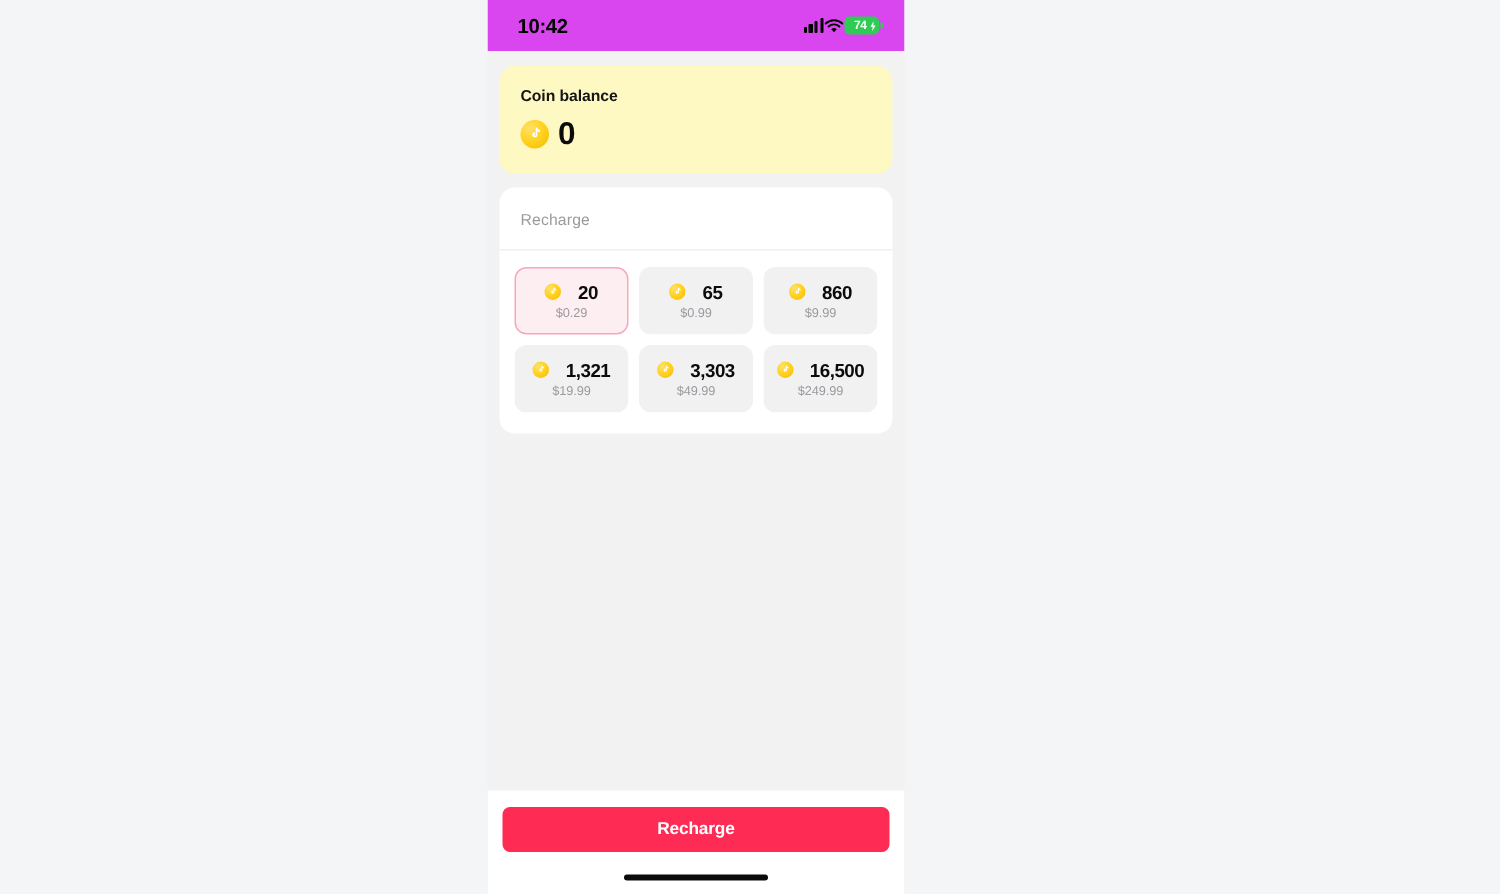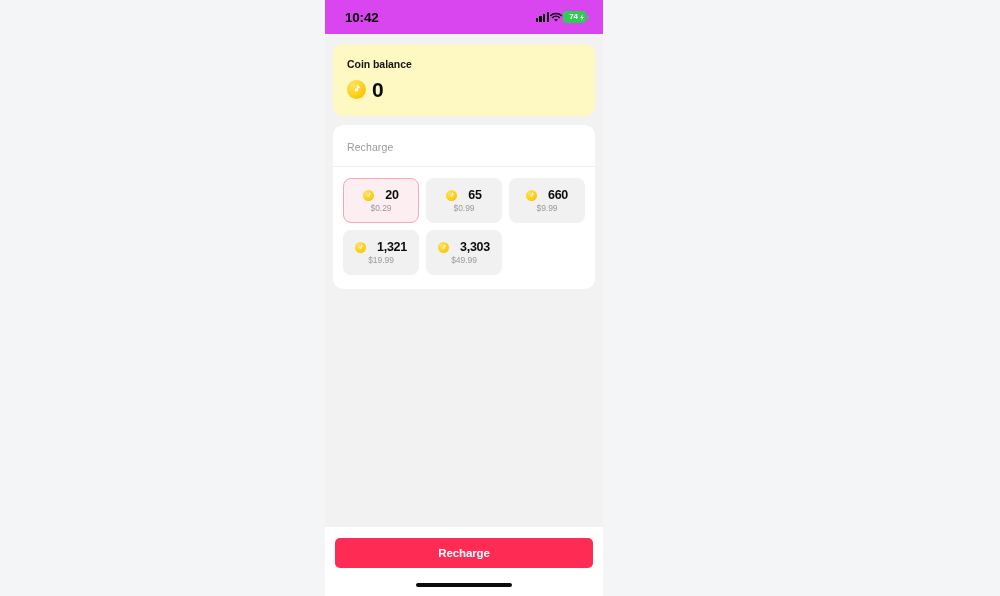--- a/index.html
+++ b/index.html
@@ -227,21 +227,21 @@
     justify-content: center;
     gap: 2px;
     cursor: pointer;
   }
   .tile.selected {
     background: #fdeef2;
     border-color: #f8a6bb;
   }
   .tile-coins {
     display: flex;
-    align-items: center;
+    align-items: flex-start;
     gap: 11px;
   }
   .tile-amount {
     font-size: 12.5px;
     font-weight: bold;
     color: #0b0b0b;
     letter-spacing: -0.3px;
     line-height: 1;
   }
   .tile-price {
@@ -356,21 +356,21 @@
             </div>
             <div class="tile-price">$0.99</div>
           </div>
           <div class="tile">
             <div class="tile-coins">
               <span class="coin small">
                 <svg width="7" height="7" viewBox="0 0 12 12">
                   <path d="M7.9 1.3 v5.1 a1.85 1.85 0 1 1 -1.6 -1.83 v1.5 a0.5 0.5 0 1 0 0.45 0.5 V1.3 Z M7.9 1.3 c0.25 0.95 0.95 1.6 1.9 1.72 v1.42 c-0.78 -0.04 -1.42 -0.3 -1.9 -0.72" fill="#ffffff"></path>
                 </svg>
               </span>
-              <span class="tile-amount">660</span>
+              <span class="tile-amount">860</span>
             </div>
             <div class="tile-price">$9.99</div>
           </div>
           <div class="tile">
             <div class="tile-coins">
               <span class="coin small">
                 <svg width="7" height="7" viewBox="0 0 12 12">
                   <path d="M7.9 1.3 v5.1 a1.85 1.85 0 1 1 -1.6 -1.83 v1.5 a0.5 0.5 0 1 0 0.45 0.5 V1.3 Z M7.9 1.3 c0.25 0.95 0.95 1.6 1.9 1.72 v1.42 c-0.78 -0.04 -1.42 -0.3 -1.9 -0.72" fill="#ffffff"></path>
                 </svg>
               </span>
@@ -381,20 +381,31 @@
           <div class="tile">
             <div class="tile-coins">
               <span class="coin small">
                 <svg width="7" height="7" viewBox="0 0 12 12">
                   <path d="M7.9 1.3 v5.1 a1.85 1.85 0 1 1 -1.6 -1.83 v1.5 a0.5 0.5 0 1 0 0.45 0.5 V1.3 Z M7.9 1.3 c0.25 0.95 0.95 1.6 1.9 1.72 v1.42 c-0.78 -0.04 -1.42 -0.3 -1.9 -0.72" fill="#ffffff"></path>
                 </svg>
               </span>
               <span class="tile-amount">3,303</span>
             </div>
             <div class="tile-price">$49.99</div>
+          </div>
+          <div class="tile">
+            <div class="tile-coins">
+              <span class="coin small">
+                <svg width="7" height="7" viewBox="0 0 12 12">
+                  <path d="M7.9 1.3 v5.1 a1.85 1.85 0 1 1 -1.6 -1.83 v1.5 a0.5 0.5 0 1 0 0.45 0.5 V1.3 Z M7.9 1.3 c0.25 0.95 0.95 1.6 1.9 1.72 v1.42 c-0.78 -0.04 -1.42 -0.3 -1.9 -0.72" fill="#ffffff"></path>
+                </svg>
+              </span>
+              <span class="tile-amount">16,500</span>
+            </div>
+            <div class="tile-price">$249.99</div>
           </div>
         </div>
     </div>
 
   </div>
 
   <div class="bottom-bar">
     <button class="recharge-btn">Recharge</button>
     <div class="home-indicator"></div>
   </div>

